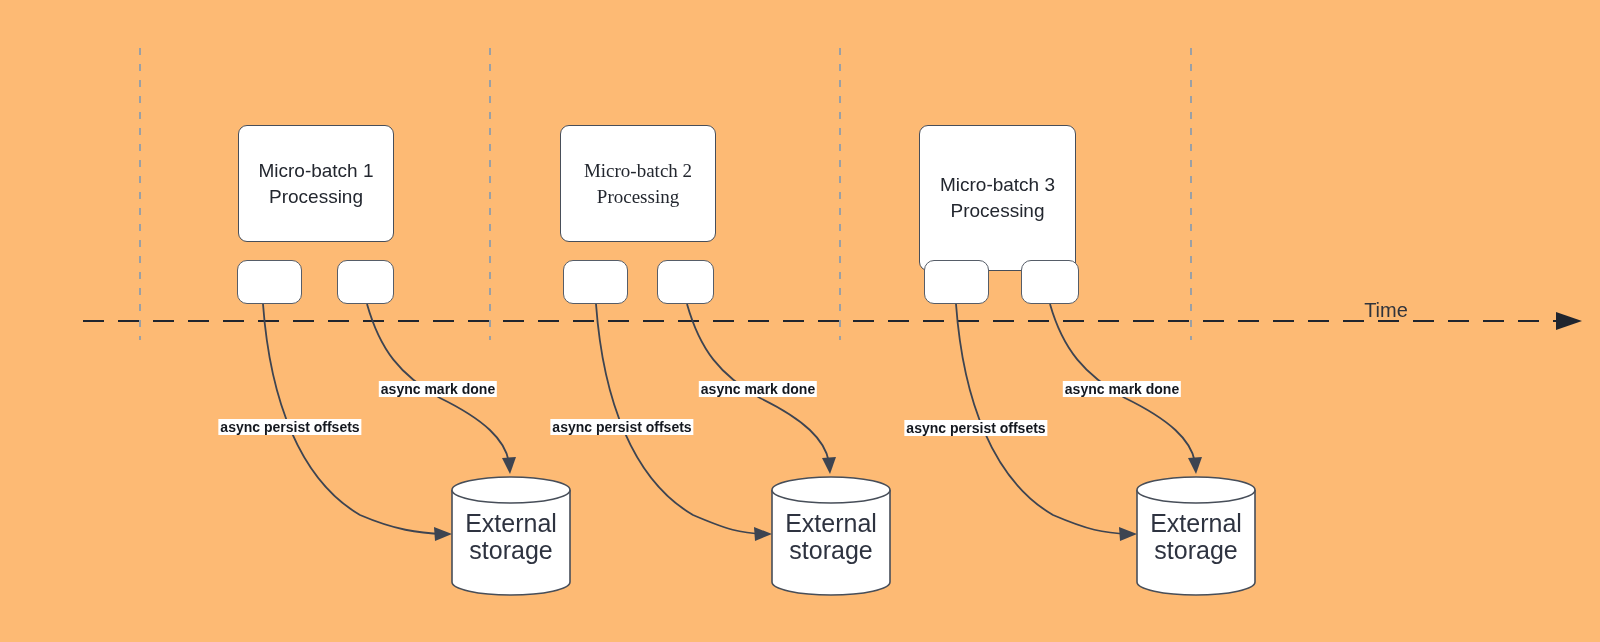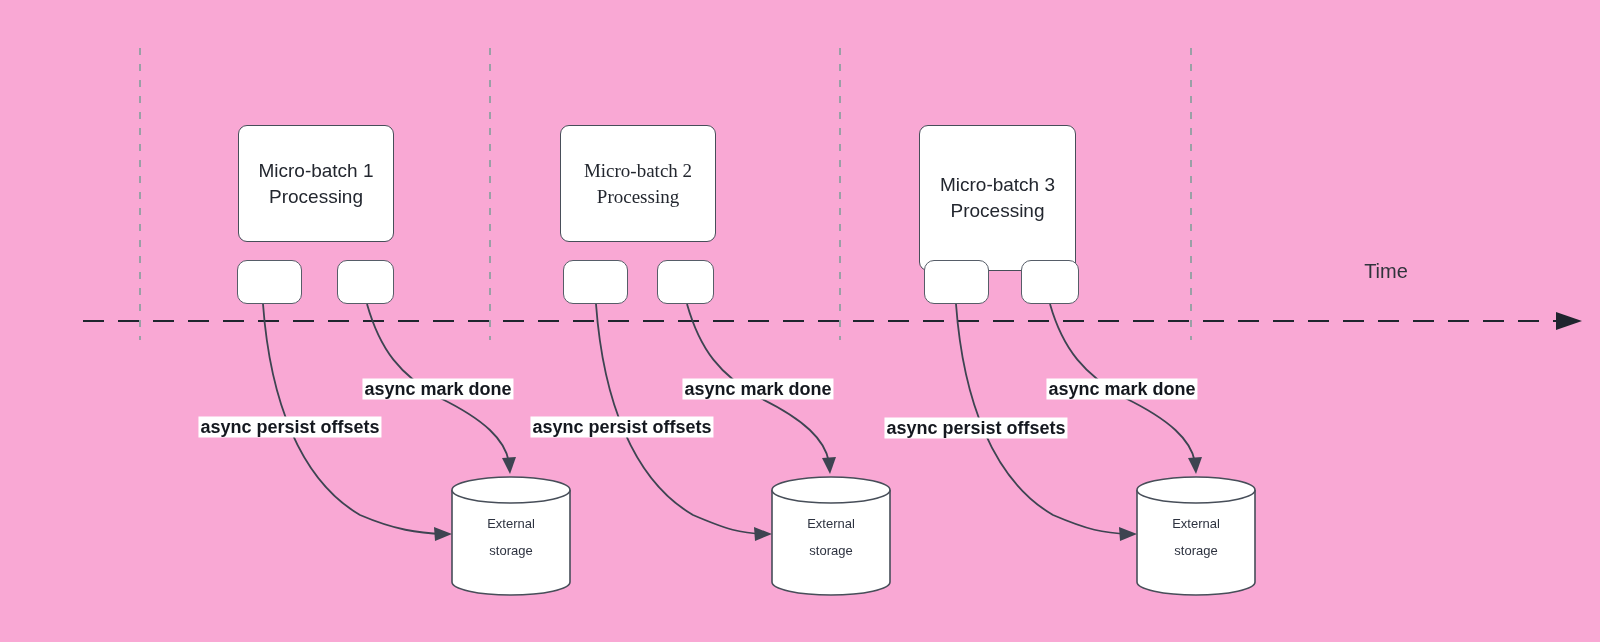--- a/index.html
+++ b/index.html
@@ -4,21 +4,21 @@
 <style>
   html, body {
     margin: 0; padding: 0;
     background: #ffffff;
     font-family: "Liberation Sans", sans-serif;
   }
   .canvas {
     position: relative;
     width: 1600px;
     height: 642px;
-    background: #f9a8d4;
+    background: #fdba74;
     overflow: hidden;
   }
   svg.layer {
     position: absolute;
     left: 0; top: 0;
     width: 1600px; height: 642px;
   }
   .bigbox {
     position: absolute;
     box-sizing: border-box;
@@ -37,41 +37,42 @@
   .smallbox {
     position: absolute;
     box-sizing: border-box;
     border: 1.5px solid #565d68;
     border-radius: 10px;
     background: #ffffff;
   }
   .asynclabel {
     position: absolute;
     transform: translate(-50%, -50%);
-    font-size: 18px;
+    font-size: 14px;
     font-weight: bold;
     color: #14181f;
     background: #ffffff;
     white-space: nowrap;
     padding: 0 2px;
   }
   .cyl-text {
     position: absolute;
     width: 118px;
     text-align: center;
-    font-size: 13px;
+    font-size: 25px;
     line-height: 27px;
     color: #2e3340;
   }
   .time-label {
     position: absolute;
     transform: translate(-50%, -50%);
     font-size: 20px;
     color: #30343c;
     white-space: nowrap;
+    margin-top: 39px;
   }
 </style>
 </head>
 <body>
 
 <div class="canvas">
 
   <svg class="layer" viewBox="0 0 1600 642">
 
     <line x1="140" y1="48" x2="140" y2="340" stroke="#9aa0a6" stroke-width="2" stroke-dasharray="7 9"></line>

